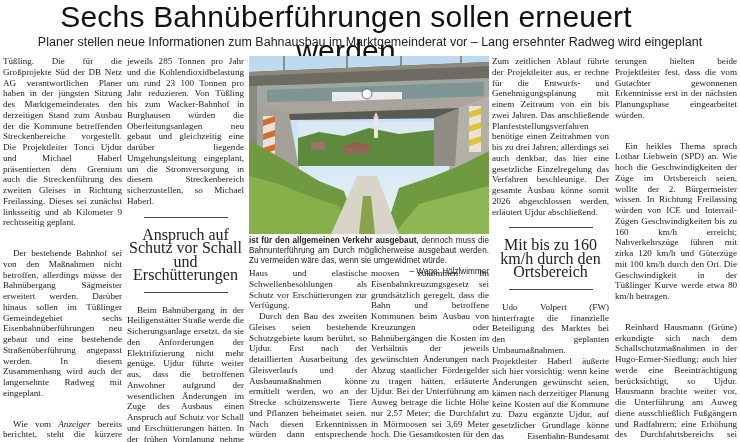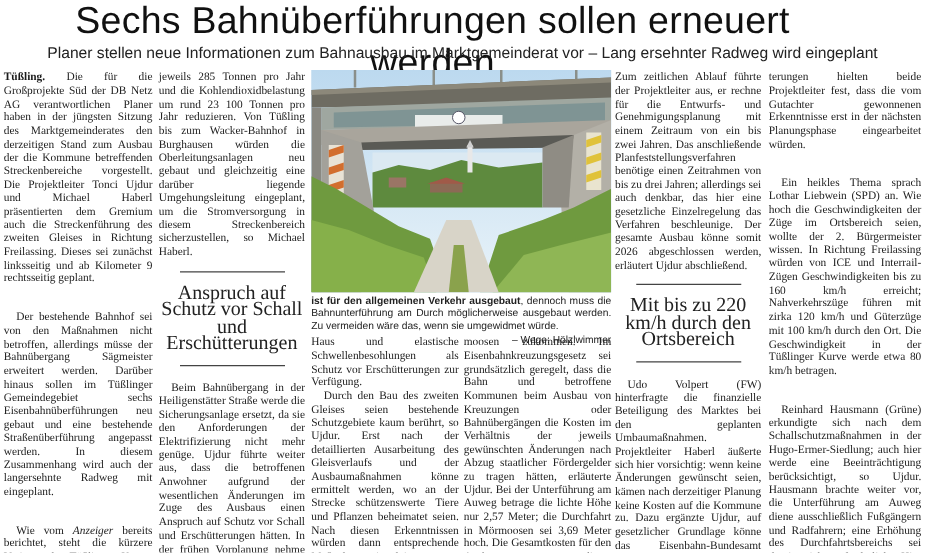--- a/index.html
+++ b/index.html
@@ -7,21 +7,21 @@
          font-family:"DejaVu Serif", serif; color:#1a1a1a; }
   .headline { position:absolute; left:0; top:0; width:644px; text-align:center;
     font-family:Liberation Sans, sans-serif; font-size:30px; line-height:34px; color:#111; letter-spacing:0.2px;margin-left:24px; }
   .subhead { position:absolute; left:0; top:34px; width:740px; text-align:center;
     font-family:Liberation Sans, sans-serif; font-size:12.5px; line-height:16px; color:#222; }
   .col { position:absolute; top:56px; font-family:"Liberation Serif", serif;
     font-size:9.1px; line-height:10.75px; text-align:justify; hyphens:manual; color:#1c1c1c; }
   .col p { margin:0; text-indent:0; }
   .col p + p { margin-top:20px; text-indent:10px; }
   .col p.noind { text-indent:0; }
-  .dateline { font-weight:bold; }
+  .dateline { font-weight:normal; }
   .c1 { left:3px; width:119px; }
   .c2 { left:127px; width:117px; }
   .c5 { left:492px; width:117px; }
   .c6 { left:615px; width:122px; }
   .subhead-box { text-align:center; font-size:16px; line-height:13.5px; color:#222; margin:10px 0 12px 0; }
   .rule { height:1px; background:#444; width:84px; margin:0 auto; }
   .photo { position:absolute; left:249px; top:56px; width:240px; height:178px; overflow:hidden; background:#cfe3f3; }
   .caption { position:absolute; left:249px; top:236px; width:240px; font-family:"Liberation Sans", sans-serif;
     font-size:8.2px; line-height:10.2px; text-align:justify; color:#222; }
   .caption b { font-weight:bold; }
@@ -113,21 +113,21 @@
 </div>
 
 <div class="col c4b" style="top:268px">
   <p class="noind">moosen zukommen. Im Eisenbahnkreuzungsgesetz sei grundsätzlich geregelt, dass die Bahn und betroffene Kommunen beim Ausbau von Kreuzungen oder Bahnübergängen die Kosten im Verhältnis der jeweils gewünschten Änderungen nach Abzug staatlicher Fördergelder zu tragen hätten, erläuterte Ujdur. Bei der Unterführung am Auweg betrage die lichte Höhe nur 2,57 Meter; die Durchfahrt in Mörmoosen sei 3,69 Meter hoch. Die Gesamtkosten für den Ausbau dieser Eisenbahnüberführungen werden voraussichtlich 2,24 Millionen Euro betragen. Soweit Tüßling sich beteiligen müsse, gehe er davon aus,</p>
 </div>
 
 <div class="col c5">
   <p>Zum zeitlichen Ablauf führte der Projektleiter aus, er rechne für die Entwurfs- und Genehmigungsplanung mit einem Zeitraum von ein bis zwei Jahren. Das anschließende Planfeststellungsverfahren benötige einen Zeitrahmen von bis zu drei Jahren; allerdings sei auch denkbar, das hier eine gesetzliche Einzelregelung das Verfahren beschleunige. Der gesamte Ausbau könne somit 2026 abgeschlossen werden, erläutert Ujdur abschließend.</p>
   <div class="subhead-box">
     <div class="rule" style="margin-bottom:10px"></div>
-    <div>Mit bis zu 220 km/h durch den Ortsbereich</div>
+    <div>Mit bis zu 160 km/h durch den Ortsbereich</div>
     <div class="rule" style="margin-top:10px"></div>
   </div>
   <p style="text-indent:10px">Udo Volpert (FW) hinterfragte die finanzielle Beteiligung des Marktes bei den geplanten Umbaumaßnahmen. Projektleiter Haberl äußerte sich hier vorsichtig: wenn keine Änderungen gewünscht seien, kämen nach derzeitiger Planung keine Kosten auf die Kommune zu. Dazu ergänzte Ujdur, auf gesetzlicher Grundlage könne das Eisenbahn-Bundesamt begründete Änderungen durchsetzen, die letztlich trotzdem eine finanziellen Belastung der Gemeinde nach sich ziehen würden. Auf die weitere Nachfrage Volperts zu den möglichen Erschüt-</p>
 </div>
 
 <div class="col c6">
   <p class="noind">terungen hielten beide Projektleiter fest, dass die vom Gutachter gewonnenen Erkenntnisse erst in der nächsten Planungsphase eingearbeitet würden.</p>
   <p>Ein heikles Thema sprach Lothar Liebwein (SPD) an. Wie hoch die Geschwindigkeiten der Züge im Ortsbereich seien, wollte der 2. Bürgermeister wissen. In Richtung Freilassing würden von ICE und Interrail-Zügen Geschwindigkeiten bis zu 160 km/h erreicht; Nahverkehrszüge führen mit zirka 120 km/h und Güterzüge mit 100 km/h durch den Ort. Die Geschwindigkeit in der Tüßlinger Kurve werde etwa 80 km/h betragen.</p>
   <p>Reinhard Hausmann (Grüne) erkundigte sich nach dem Schallschutzmaßnahmen in der Hugo-Ermer-Siedlung; auch hier werde eine Beeinträchtigung berücksichtigt, so Ujdur. Hausmann brachte weiter vor, die Unterführung am Auweg diene ausschließlich Fußgängern und Radfahrern; eine Erhöhung des Durchfahrtsbereichs sei damit nicht erforderlich. Hier sagte Ujdur, diese Straße sei als Gemeindeverbindung ausgewiesen; wenn die Verwaltung hier eine entsprechende Umwidmung in die Wege leite, bedürfe es keiner Erhöhung. Abschließend stellte Bürgermeister Helmuth Wittich fest, er und die Verwaltung würden alles Mögliche tun, um die Belastungen für die betroffenen Bürger so gering wie möglich zu halten.</p>
 

